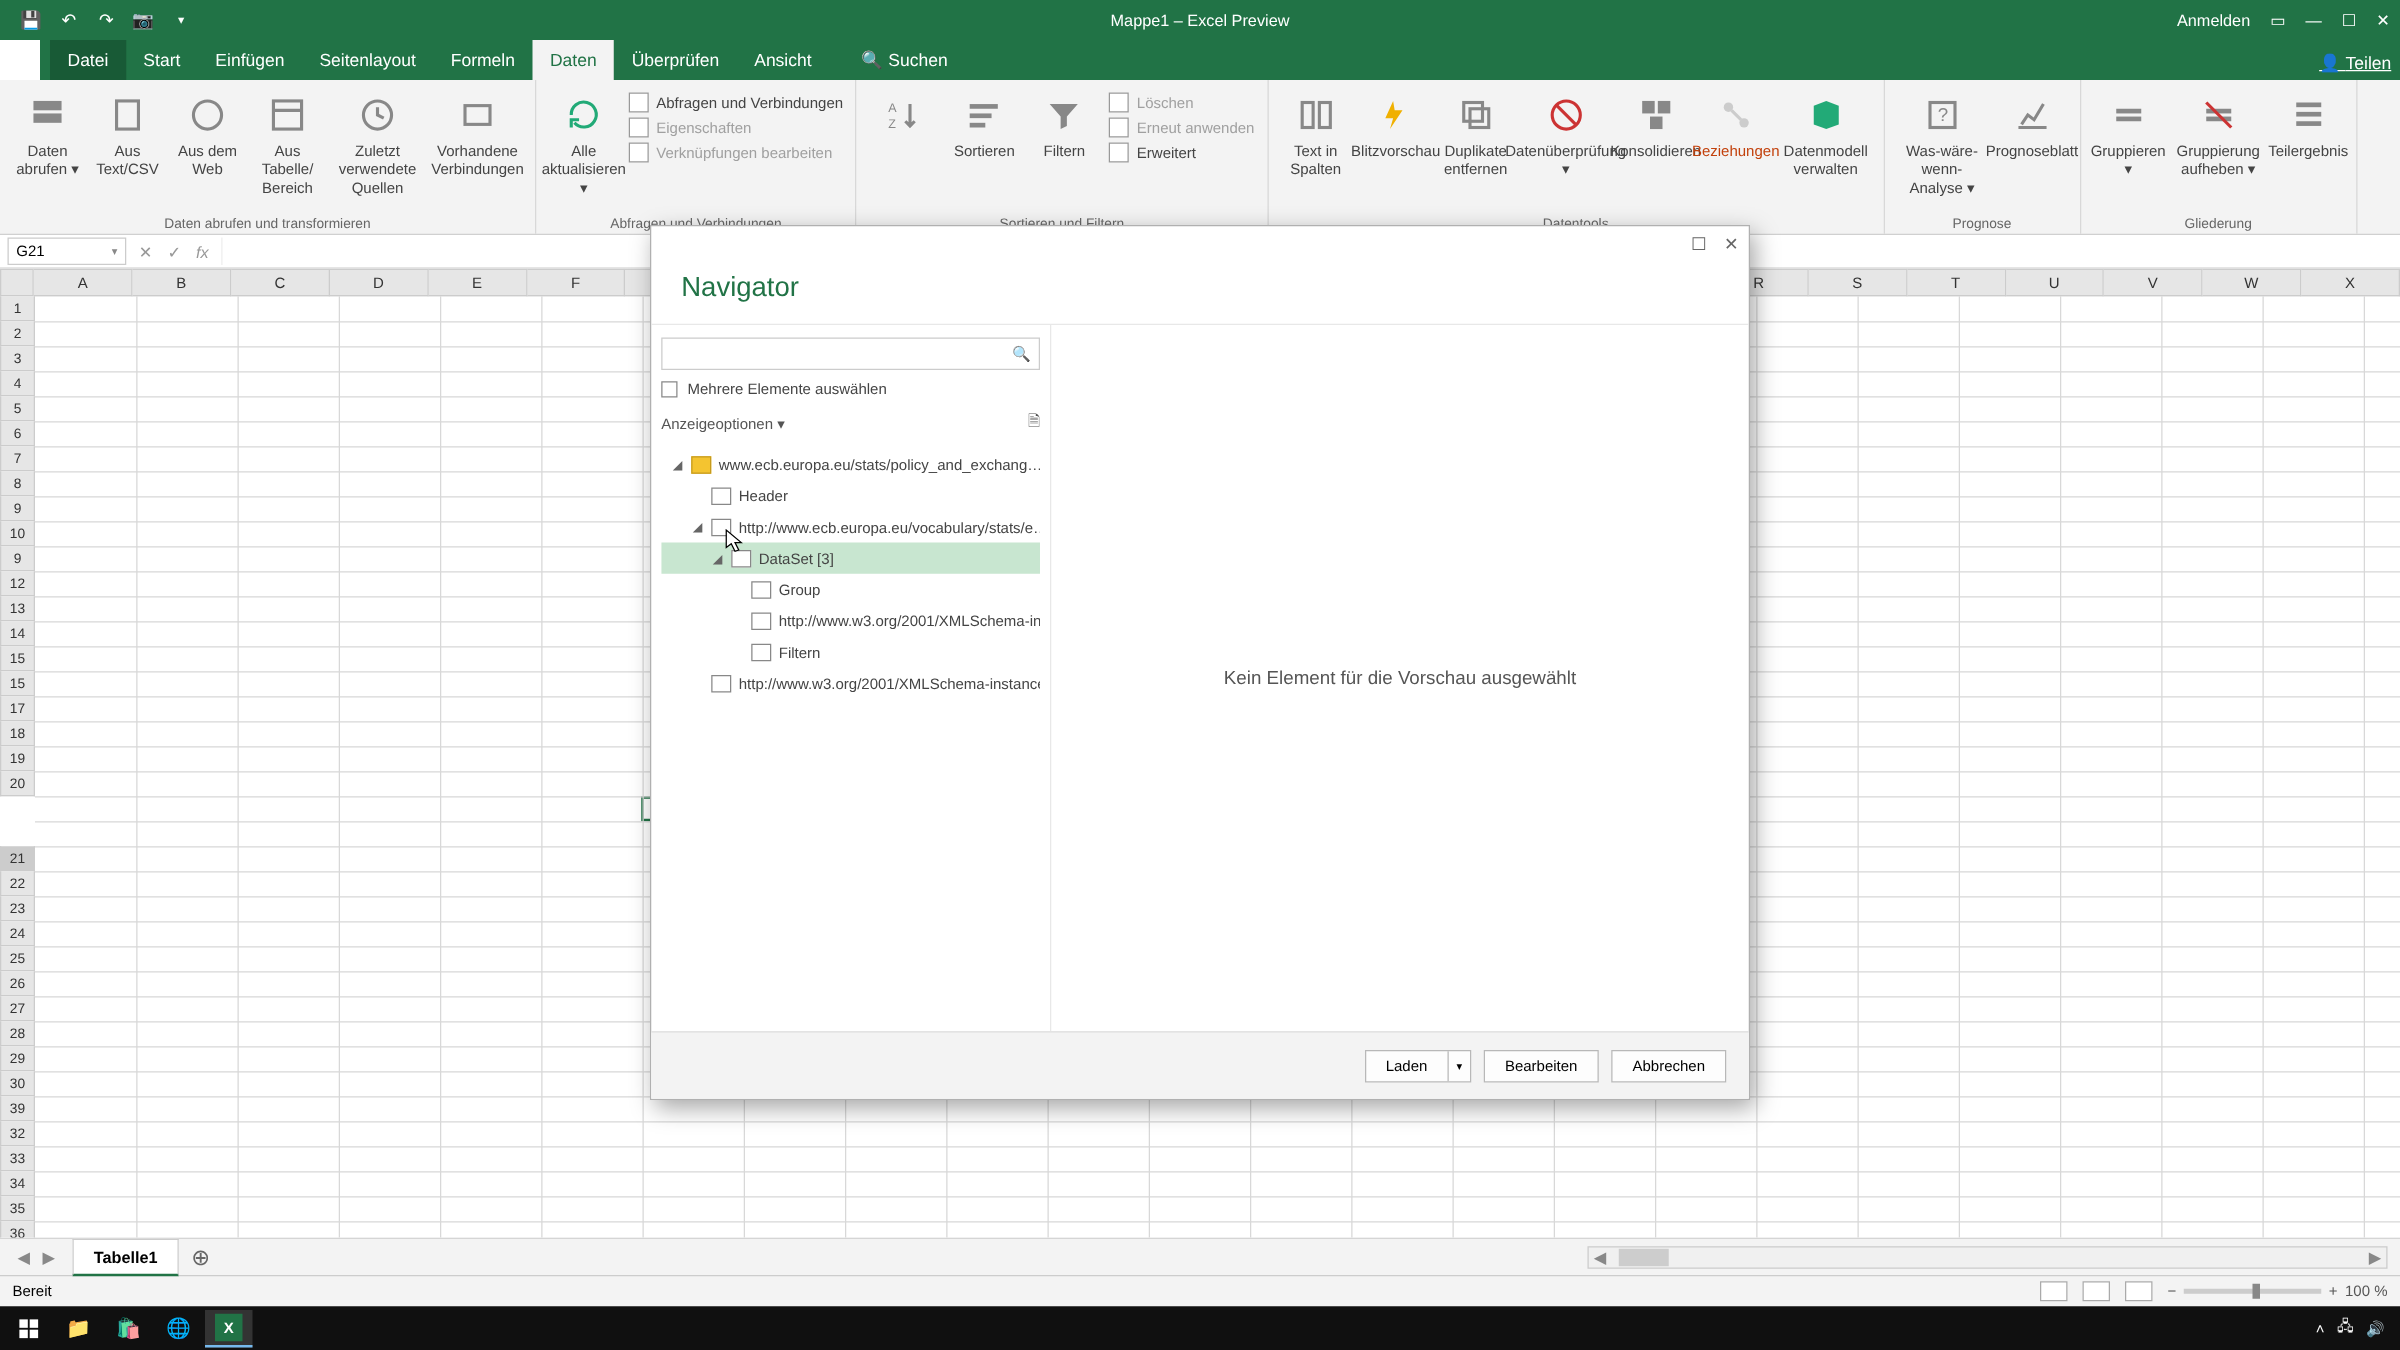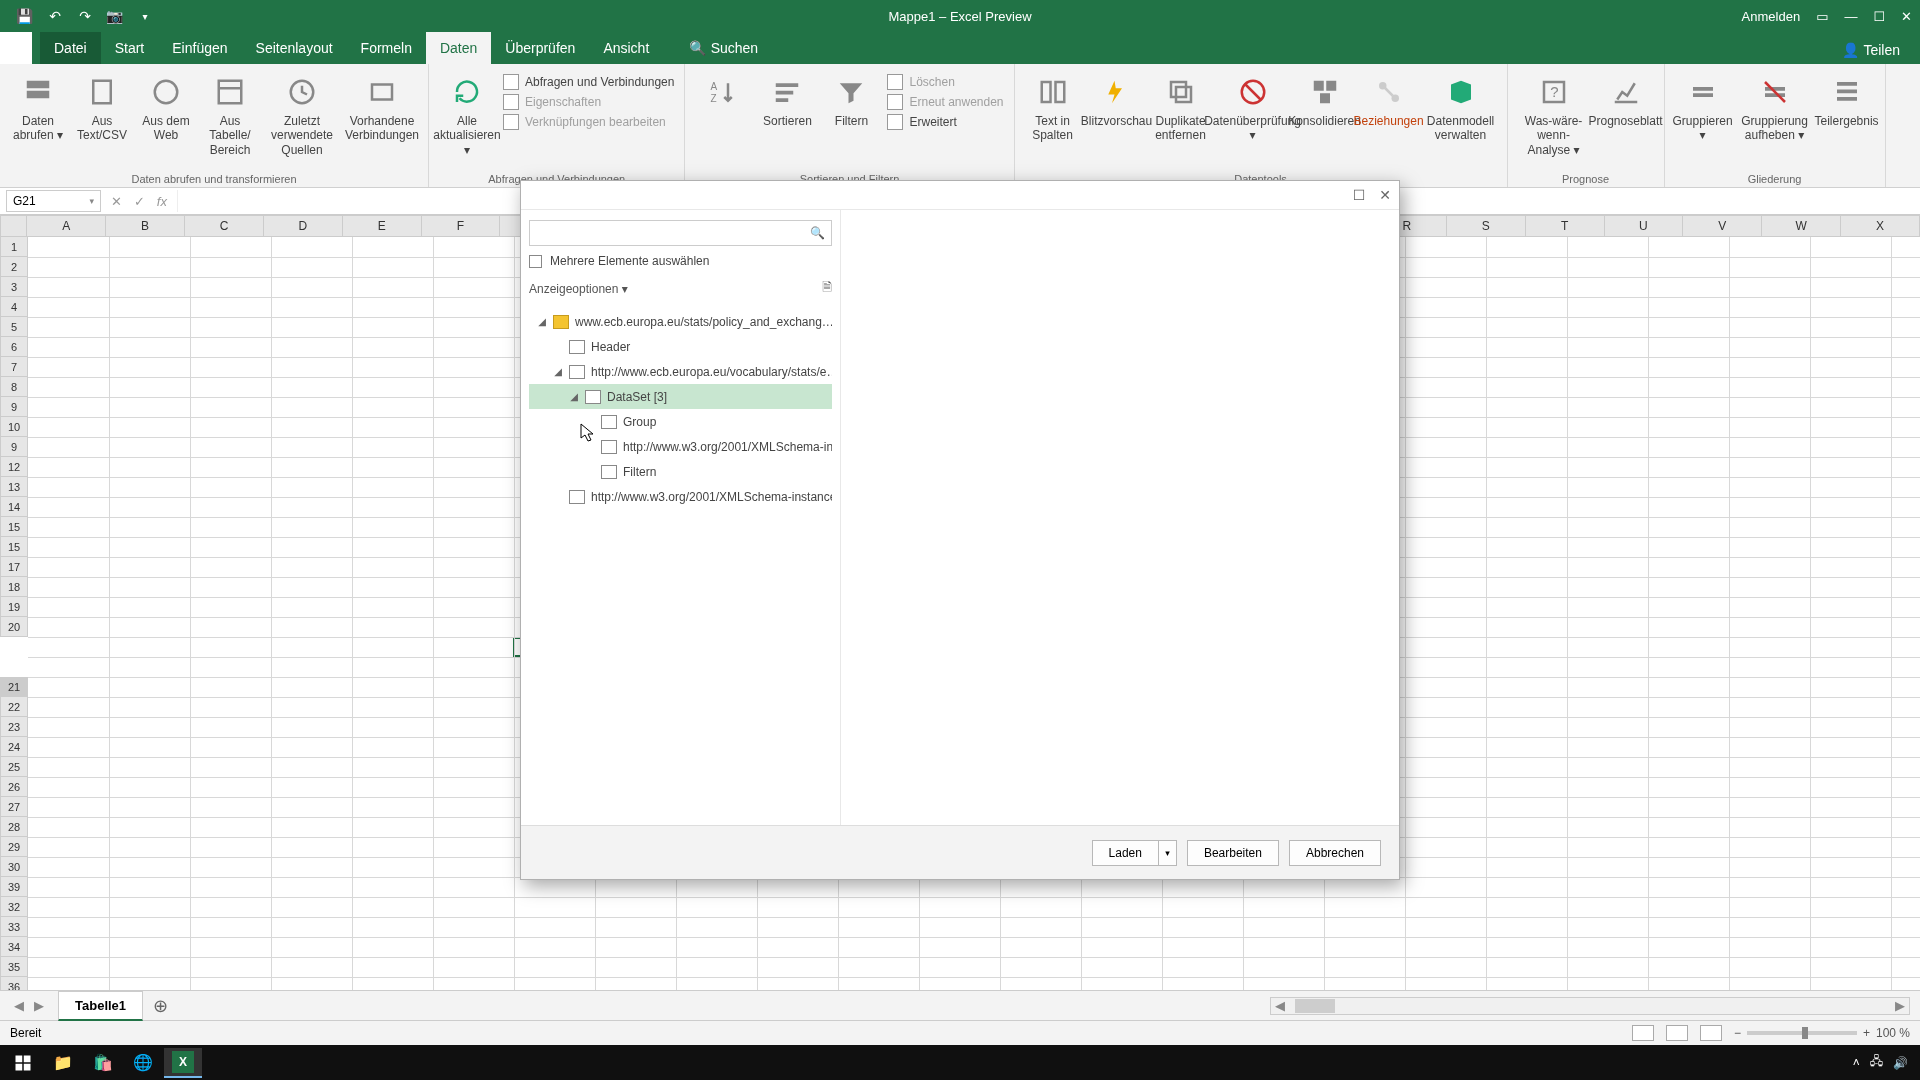--- a/index.html
+++ b/index.html
@@ -11,21 +11,21 @@
 .titlebar .qat span { width: 18px; height: 18px; display: flex; align-items: center; justify-content: center; color: #fff; font-size: 14px; }
 .titlebar .title-center { position: absolute; left: 50%; transform: translateX(-50%); }
 .titlebar .title-right { margin-left: auto; display: flex; gap: 16px; align-items: center; padding-right: 8px; }
 
 
 .menutabs { height: 32px; background: #217346; display: flex; align-items: flex-end; color: #fff; font-size: 14px; padding-left: 8px; gap: 0; margin-left: 32px; }
 .menutabs .tab { padding: 8px 14px; cursor: pointer; }
 .menutabs .tab.file { background: #185a36; }
 .menutabs .tab.active { background: #f3f3f3; color: #217346; }
 .menutabs .search { margin-left: 12px; }
-.menutabs .right { margin-left: auto; display: flex; align-items: center; padding-right: 20px; gap: 8px; padding-bottom: 6px; }
+.menutabs .right { margin-left: auto; display: flex; align-items: center; padding-right: 7px; gap: 8px; padding-bottom: 6px; text-decoration: underline; }
 
 
 .ribbon { height: 124px; background: #f3f3f3; border-bottom: 1px solid #d0d0d0; display: flex; font-size: 12px; color: #444; position: relative; }
 .ribbon .group { border-right: 1px solid #d8d8d8; padding: 6px 10px 2px 10px; display: flex; flex-direction: column; }
 .ribbon .group .g-content { flex: 1; display: flex; align-items: flex-start; gap: 8px; }
 .ribbon .group .g-label { text-align: center; color: #666; font-size: 11px; padding-top: 2px; }
 .rb-item { display: flex; flex-direction: column; align-items: center; justify-content: flex-start; width: 56px; text-align: center; padding-top: 4px; gap: 4px; cursor: pointer; line-height: 1.2; }
 .rb-item.wide { width: 72px; }
 .rb-icon { width: 36px; height: 36px; display: flex; align-items: center; justify-content: center; }
 .rb-icon svg { width: 30px; height: 30px; }
@@ -601,20 +601,21 @@
     <span>🖧</span>
     <span>🔊</span>
   </div>
 </div>
 
 <div class="navigator">
   <div class="titlebar2">
     <span>☐</span>
     <span>✕</span>
   </div>
+  <div class="hdr">Navigator</div>
   <div class="body">
     <div class="leftp">
       <div class="search-box">
         <input type="text" style="">
         <span>🔍</span>
       </div>
       <div class="chk-row">
         <div class="cb"></div>
         <span>Mehrere Elemente auswählen</span>
       </div>
@@ -658,20 +659,23 @@
             <span class="ic"></span>
             <span>Filtern</span>
           </div>
         <div class="node lvl2">
             <span class="tw"></span>
             <span class="ic"></span>
             <span>http://www.w3.org/2001/XMLSchema-instance</span>
           </div>
       </div>
     </div>
+    <div class="rightp">
+      <span>Kein Element für die Vorschau ausgewählt</span>
+    </div>
   </div>
   <div class="footer">
     <div class="btn split">
         <div class="main">Laden</div>
         <div class="dd">▾</div>
       </div>
     <div class="btn">Bearbeiten</div>
     <div class="btn">Abbrechen</div>
   </div>
 </div>

